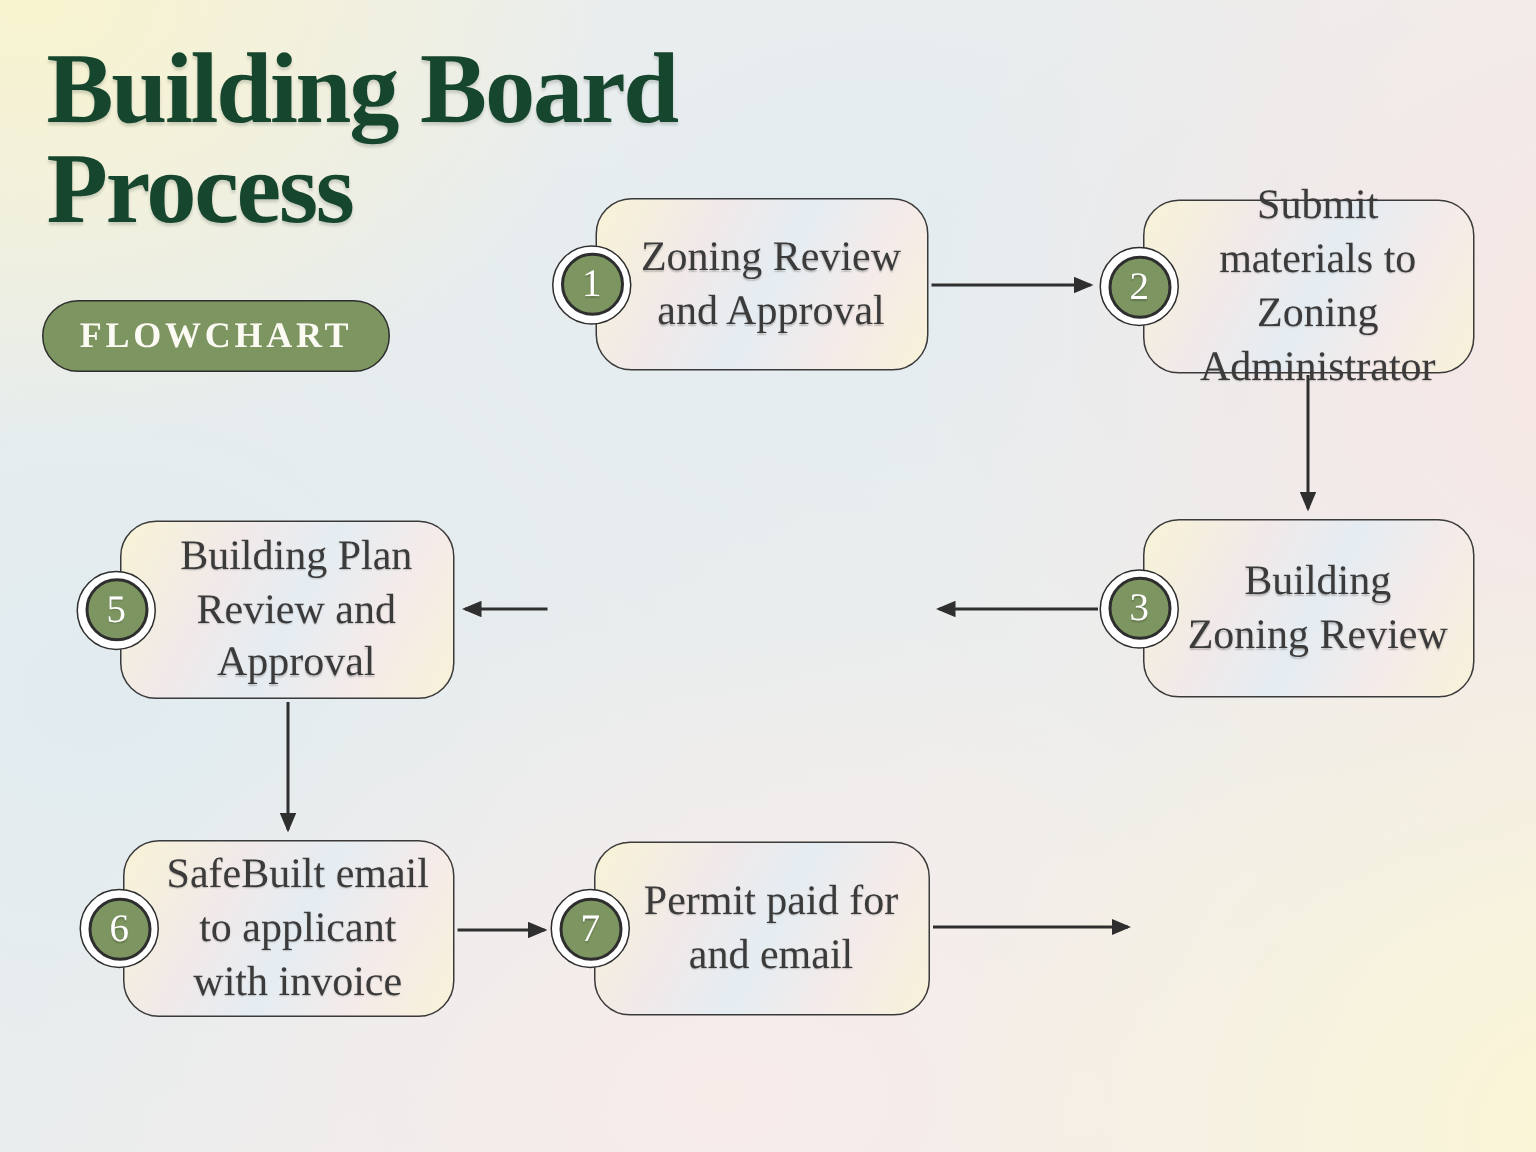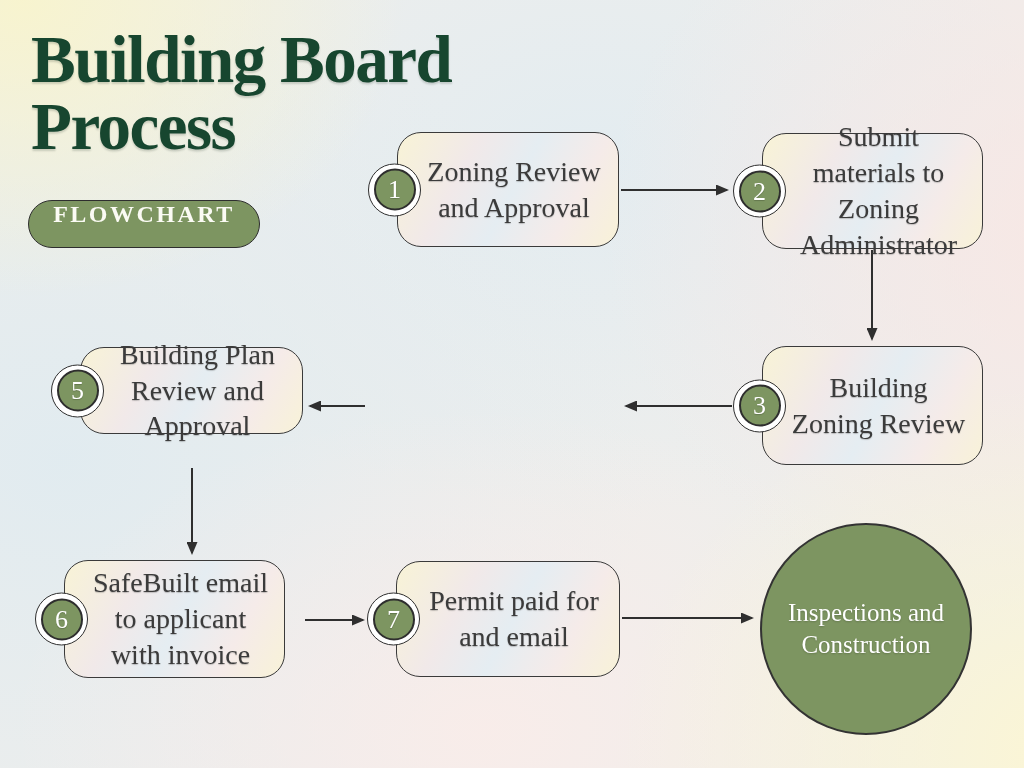--- a/index.html
+++ b/index.html
@@ -40,20 +40,21 @@
     height: 48px;
     box-sizing: border-box;
     background: #7d9561;
     border: 1.6px solid #2e2e2e;
     border-radius: 24px;
     color: #fbfbf4;
     font-size: 24px;
     font-weight: bold;
     letter-spacing: 2.5px;
     display: flex;
+    align-items: center;
     justify-content: center;
   }
   .node { position: absolute; }
   .box {
     position: absolute;
     inset: 0;
     box-sizing: border-box;
     background: linear-gradient(118deg, #f8f3d6 0%, #f1e9e9 30%, #e5edf2 52%, #f5ebe9 76%, #f8f2d8 100%);
     border: 1.6px solid #3a3a3a;
     border-radius: 24px;
@@ -174,42 +175,40 @@
 
   <div class="node" style="left:762px; top:346px; width:221px; height:119px;">
     <div class="box">Building
 Zoning Review</div>
     <div class="num-outer">
       <div class="num-inner">3</div>
     </div>
   </div>
 
 
-  <div class="node" style="left:80px; top:347px; width:223px; height:87px;">
+  <div class="node" style="left:80px; top:347px; width:223px; height:119px;">
     <div class="box">Building Plan
 Review and
 Approval</div>
     <div class="num-outer">
       <div class="num-inner">5</div>
     </div>
   </div>
 
-  <div class="node" style="left:64px; top:560px; width:221px; height:118px;">
+  <div class="node" style="left:82px; top:560px; width:221px; height:118px;">
     <div class="box">SafeBuilt email
 to applicant
 with invoice</div>
     <div class="num-outer">
       <div class="num-inner">6</div>
     </div>
   </div>
 
   <div class="node" style="left:396px; top:561px; width:224px; height:116px;">
     <div class="box">Permit paid for
 and email</div>
     <div class="num-outer">
       <div class="num-inner">7</div>
     </div>
   </div>
 
-  <div class="terminal">Inspections and
-Construction</div>
 
 </div>
 
 </body></html>

